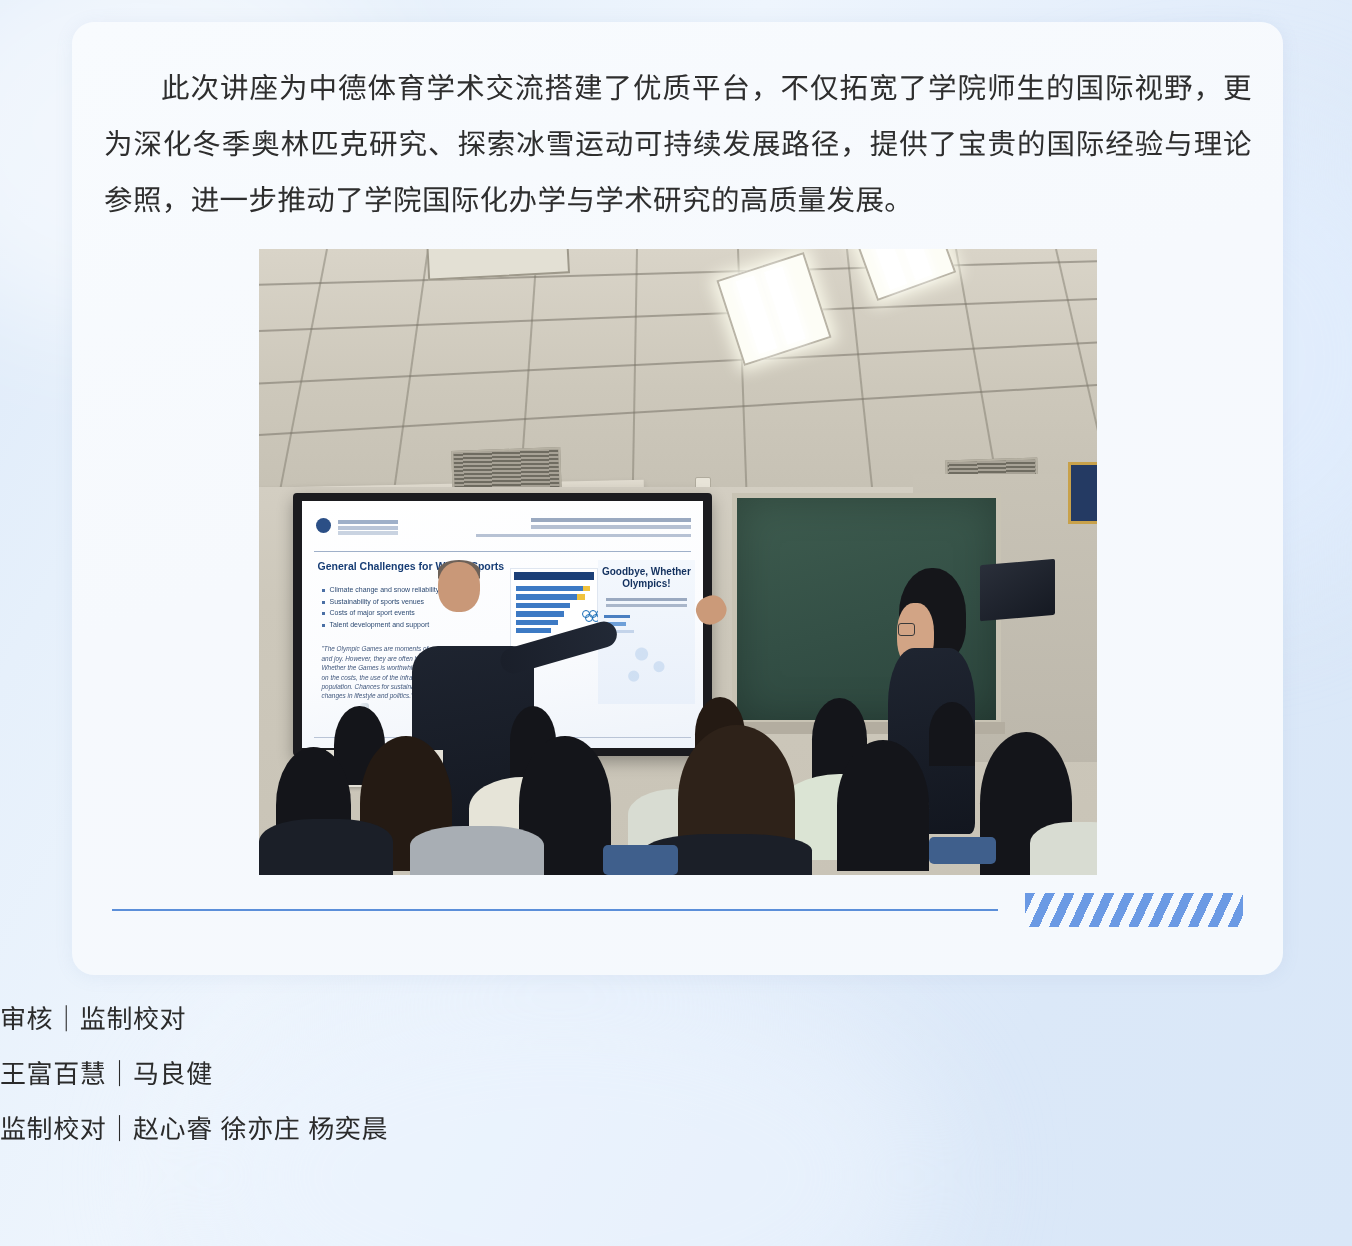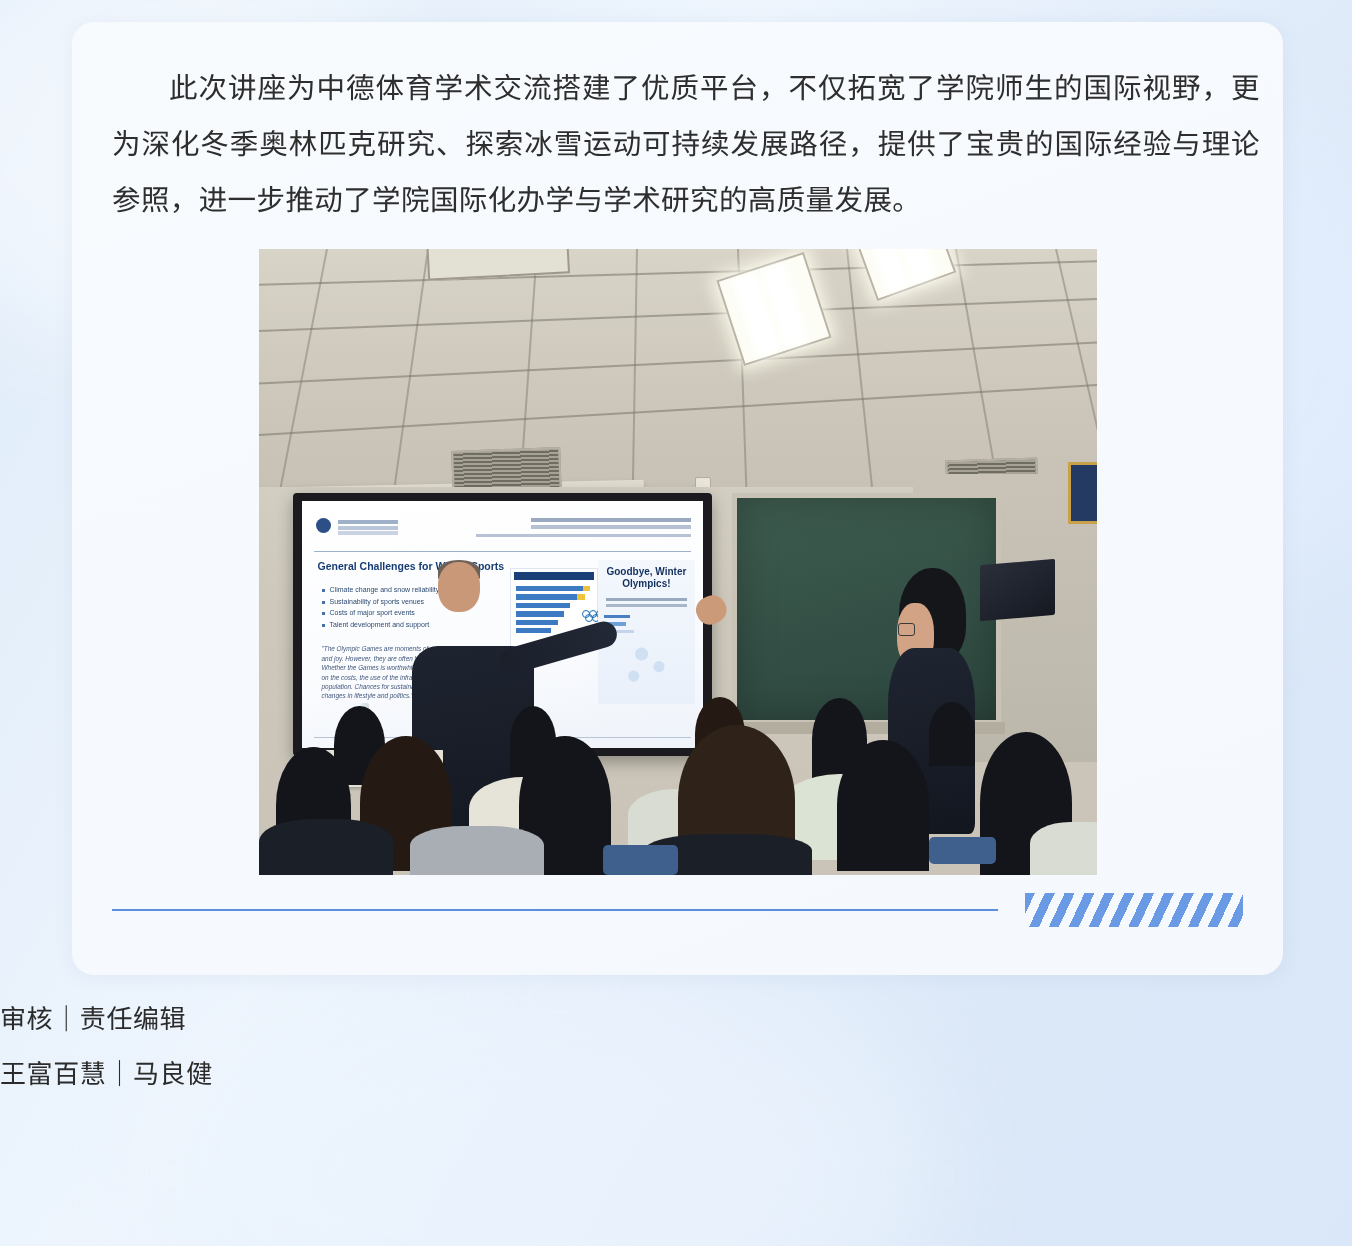--- a/index.html
+++ b/index.html
@@ -41,21 +41,20 @@
     position:absolute;
     left:32px; top:38px;
     width:1148px;
     font-size:28.5px;
     line-height:56px;
     color:#2e2e2e;
     letter-spacing:.4px;
     text-indent:2em;
     text-align:justify;
     font-family:"Liberation Sans","DejaVu Sans",sans-serif;
-    margin-left:8px;
   }
 
   
   .photo-wrap {
     position:absolute;
     left:187px; top:227px;
     width:838px; height:626px;
     overflow:hidden;
     background:#cfcabc;
   }
@@ -459,21 +458,21 @@
           </div>
           <div class="rings">
             <span style="left:0;  top:0;"></span>
             <span style="left:7px;top:0;"></span>
             <span style="left:14px;top:0;"></span>
             <span style="left:3px;top:4px;"></span>
             <span style="left:10px;top:4px;"></span>
           </div>
 
           <div class="slide-right">
-            <div class="sr-title">Goodbye, Winter Olympics!</div>
+            <div class="sr-title">Goodbye, Whether Olympics!</div>
             <div class="sr-sub"></div>
             <div class="sr-legend">
               <i></i>
                 <i></i>
                 <i></i>
             </div>
             <div class="sr-map"></div>
           </div>
 
           <div class="slide-footer"></div>
@@ -531,15 +530,16 @@
 
     </div>
   </div>
 
   <div class="rule"></div>
   <div class="stripes"></div>
 
 </div>
 
 <div class="credits">
-  <div class="credit-line">审核｜责任编辑</div>
+  <div class="credit-line">审核｜监制校对</div>
   <div class="credit-line">王富百慧｜马良健</div>
+  <div class="credit-line">监制校对｜赵心睿 徐亦庄 杨奕晨</div>
 </div>
 
 </body></html>

